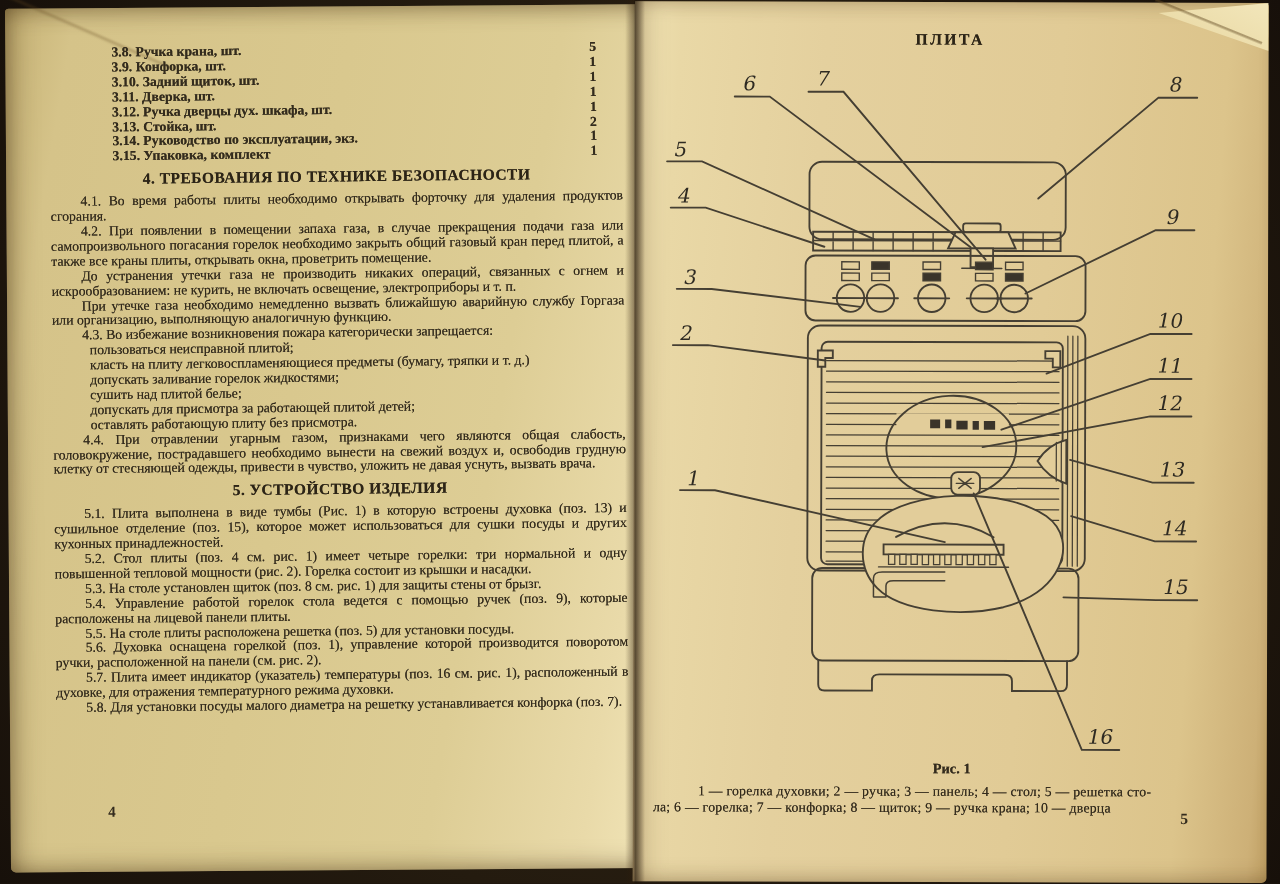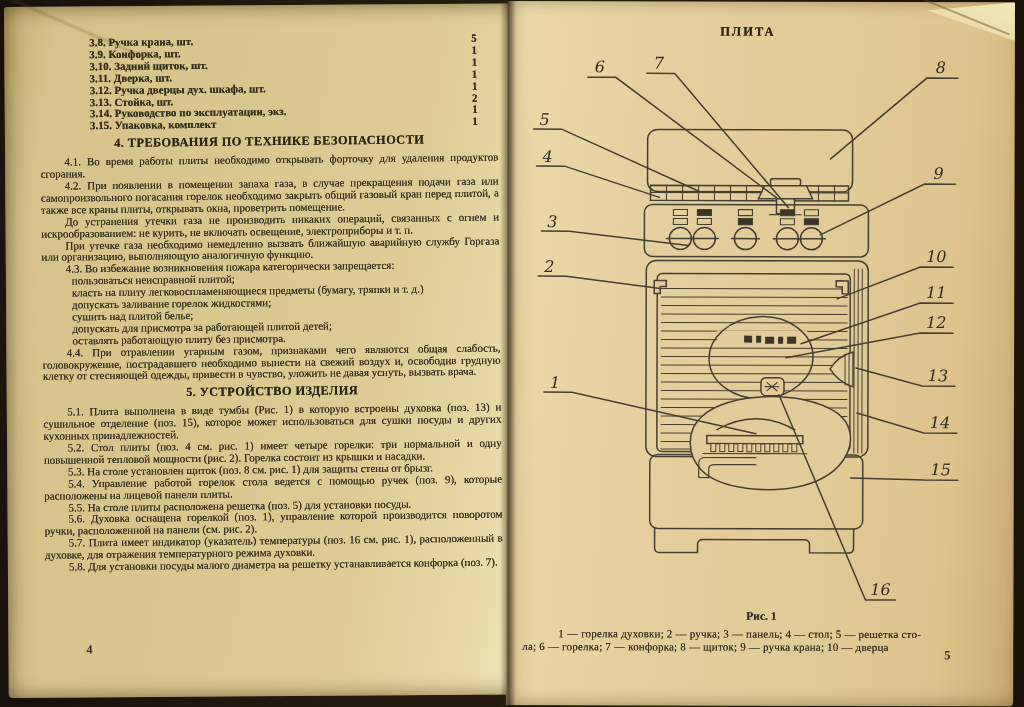--- a/index.html
+++ b/index.html
@@ -34,21 +34,21 @@
   .parts{margin-left:50px;font-weight:bold;}
   .parts-row{display:flex;}
   .parts-label{flex:1;}
   .parts-qty{width:46px;text-align:center;}
   .sec-heading{text-align:center;font-weight:bold;font-size:12.4px;letter-spacing:.4px;
     margin:6px 0 6px;color:#2c2416;}
   .para{margin:0;text-indent:24px;text-align:justify;}
   .sub-item{margin-left:30px;text-indent:0;text-align:left;}
   .pageno-left{position:absolute;left:78px;top:636px;font-weight:bold;font-size:12px;color:#332b1d;}
   
-  .plate-title{position:absolute;left:200px;top:23px;width:80px;text-align:center;
+  .plate-title{position:absolute;left:200px;top:23px;width:80px;text-align:right;
     font-weight:bold;font-size:12.5px;letter-spacing:2px;color:#2c2416;
     text-shadow:0 0 .4px rgba(44,36,22,.9);}
   .diagram{position:absolute;left:0;top:0;width:507px;height:704px;}
   .fig-caption{position:absolute;left:14px;top:608px;width:482px;color:#332b1d;
     font-size:11px;line-height:13px;text-shadow:0 0 .4px rgba(51,43,29,.8);}
   .fig-title{text-align:center;font-weight:bold;font-size:11.5px;margin-bottom:5px;}
   .legend-line1{margin-left:38px;letter-spacing:.2px;}
   .legend-line2{margin-left:2px;letter-spacing:.2px;}
   .pageno-right{position:absolute;left:438px;top:646px;font-weight:bold;font-size:12.5px;color:#332b1d;}
   svg text{font-family:"DejaVu Serif",serif;font-style:italic;fill:#2e2a22;}

